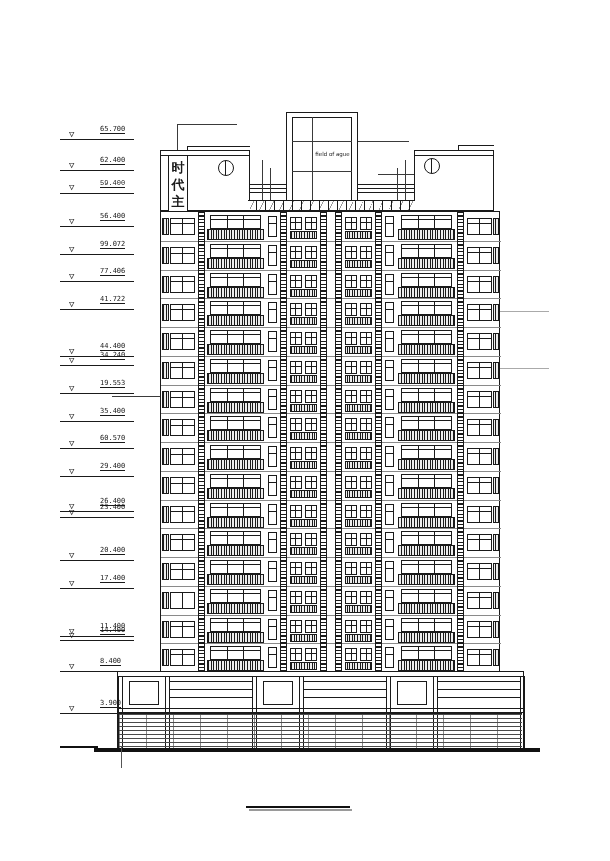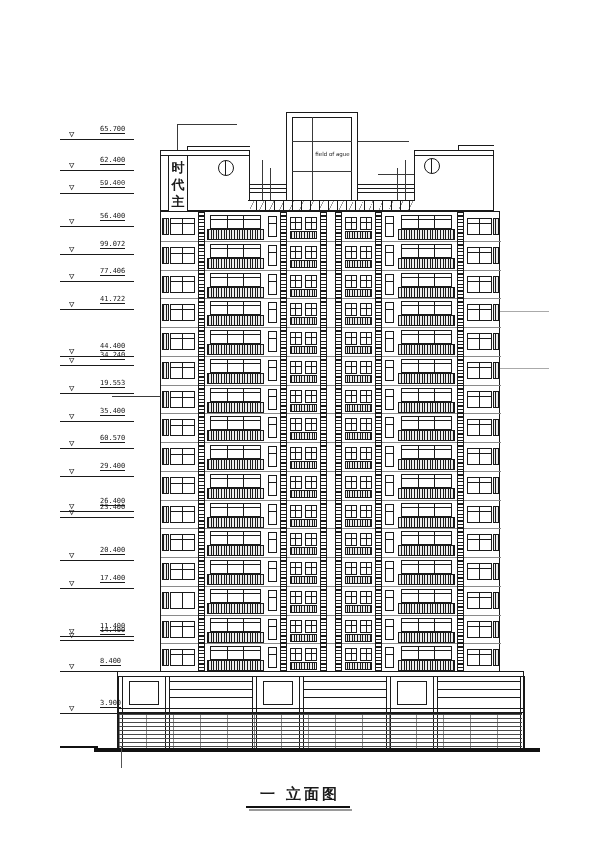--- a/index.html
+++ b/index.html
@@ -708,17 +708,16 @@
     <span class="lvl-tri">▽</span>
     <div class="lvl-line"></div>
   </div>
       <div class="lvl" style="top: 699.88px;">
     <span class="lvl-num">3.900</span>
     <span class="lvl-tri">▽</span>
     <div class="lvl-line"></div>
   </div>
     </div>
 
-  <div class="abs caption-wrap">一 立面图</div>
   <div class="abs cap-line1"></div>
   <div class="abs cap-line2"></div>
 
 </div>
 
 </body></html>

